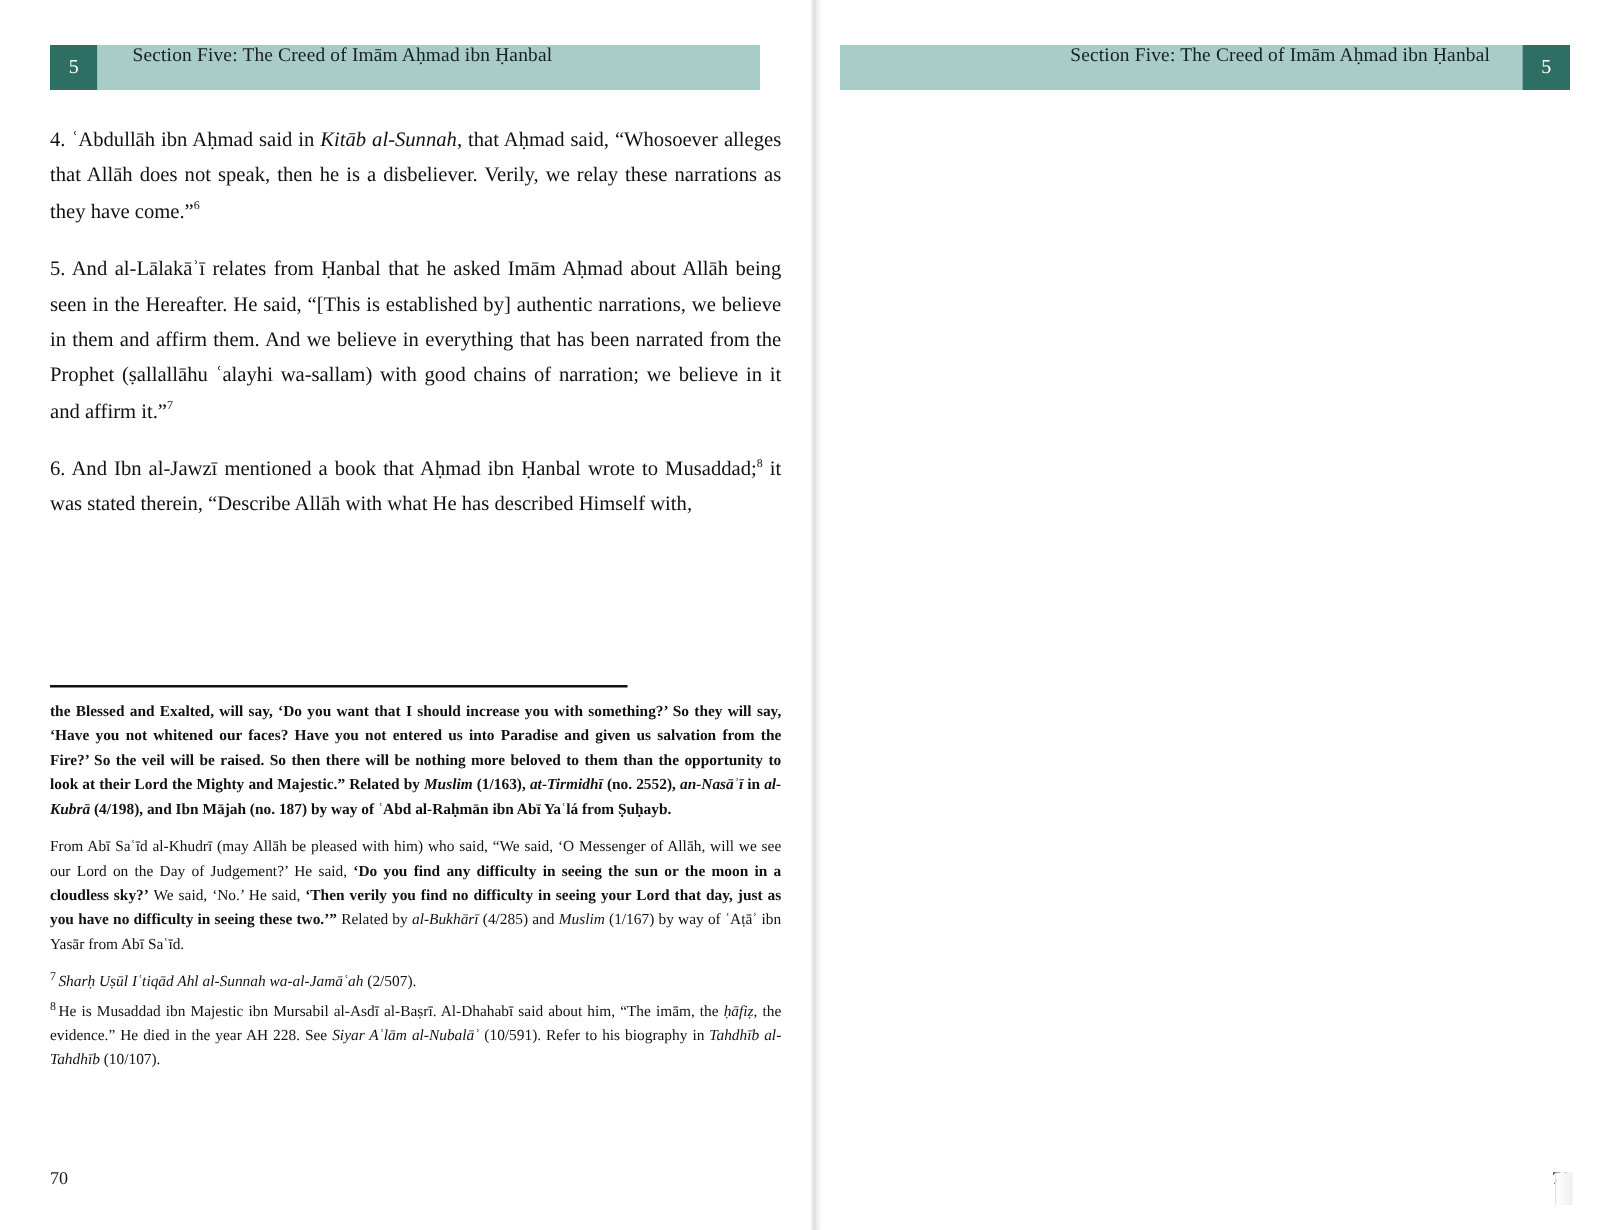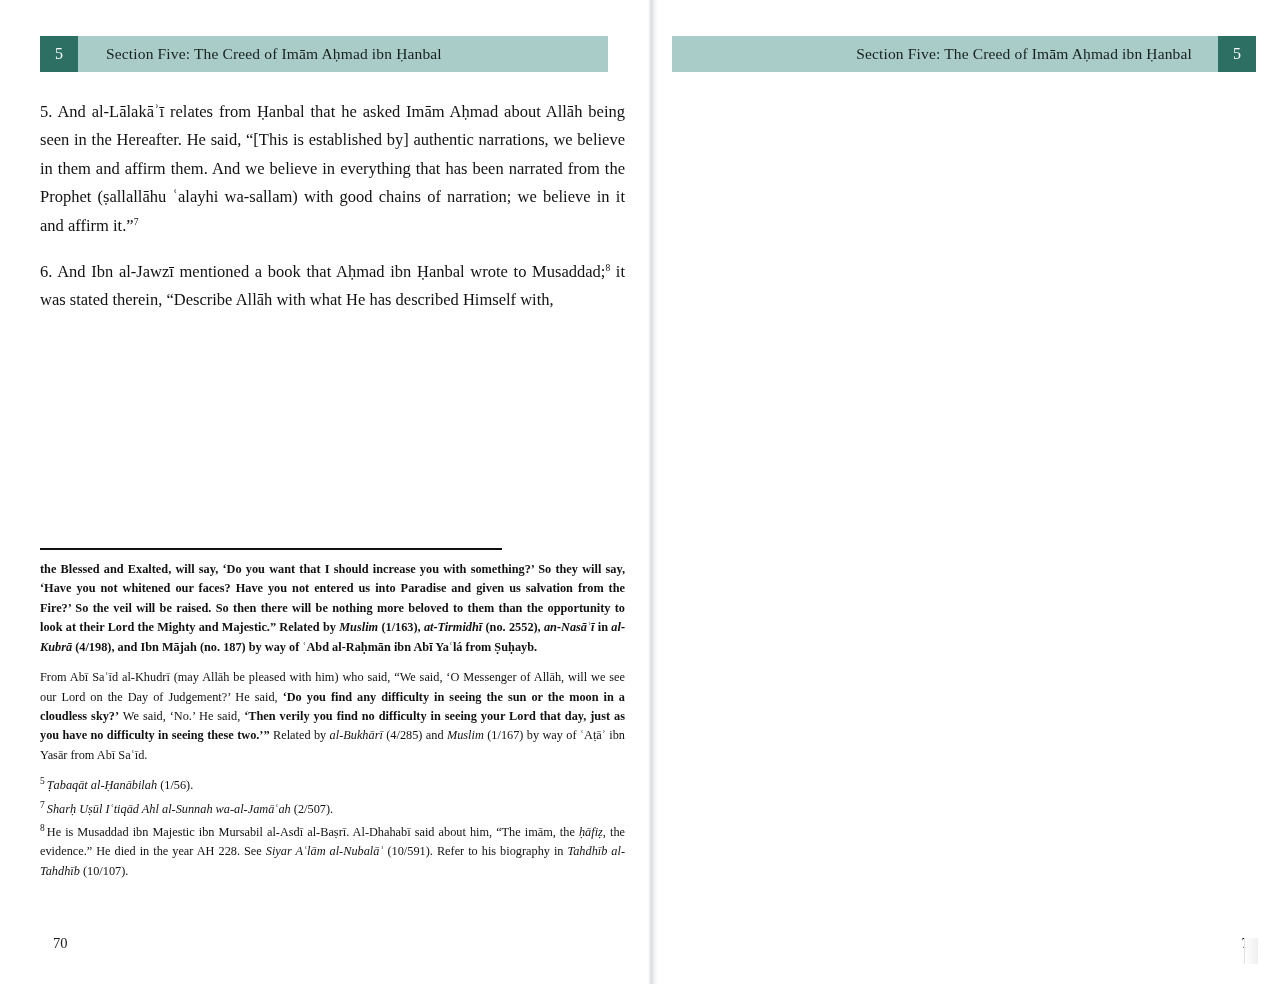--- a/index.html
+++ b/index.html
@@ -49,21 +49,20 @@
     display: flex;
     align-items: stretch;
   }
   .header-left { left: 40px; width: 568px; }
   .header-right { left: 24px; width: 584px; }
 
   .hdr-band {
     flex: 1;
     background: #a9ccc8;
     display: flex;
-    align-items: center;
     height: 36px;
   }
   .hdr-num {
     width: 38px;
     height: 36px;
     background: #2e6f64;
     color: #ffffff;
     font-family: "Liberation Serif", serif;
     font-size: 16px;
     display: flex;
@@ -124,21 +123,20 @@
     margin-right: 2px;
   }
   .footnotes p.sm { margin-bottom: 4px; }
 
   
   .folio {
     position: absolute;
     bottom: 32px;
     font-size: 14.5px;
     color: #1a1a1a;
-    margin-left: 13px;
   }
   .folio-left  { left: 40px; }
   .folio-right { right: 24px; }
 
   .page-edge {
     position: absolute;
     right: 22px;
     bottom: 20px;
     width: 14px;
     height: 26px;
@@ -157,36 +155,36 @@
     <div class="header header-left">
       <div class="hdr-num">5</div>
       <div class="hdr-band">
         <span class="hdr-title">Section Five: The Creed of Imām Aḥmad ibn Ḥanbal</span>
       </div>
     </div>
 
     <div class="body body-left">
 
 
+      <p><span>4. ʿAbdullāh ibn Aḥmad said in </span><i>Kitāb al-Sunnah</i><span>, that Aḥmad said, “Whosoever alleges that Allāh does not speak, then he is a disbeliever. Verily, we relay these narrations as they have come.”</span><sup>6</sup></p>
 
       <p><span>5. And al-Lālakāʾī relates from Ḥanbal that he asked Imām Aḥmad about Allāh being seen in the Hereafter. He said, “[This is established by] authentic narrations, we believe in them and affirm them. And we believe in everything that has been narrated from the Prophet (ṣallallāhu ʿalayhi wa-sallam) with good chains of narration; we believe in it and affirm it.”</span><sup>7</sup></p>
 
       <p><span>6. And Ibn al-Jawzī mentioned a book that Aḥmad ibn Ḥanbal wrote to Musaddad;</span><sup>8</sup><span> it was stated therein, “Describe Allāh with what He has described Himself with,</span></p>
 
     </div>
 
     <div class="fn-rule fn-rule-left"></div>
 
     <div class="footnotes footnotes-left">
 
       <p class="blk"><span>the Blessed and Exalted, will say, ‘Do you want that I should increase you with something?’ So they will say, ‘Have you not whitened our faces? Have you not entered us into Paradise and given us salvation from the Fire?’ So the veil will be raised. So then there will be nothing more beloved to them than the opportunity to look at their Lord the Mighty and Majestic.” Related by </span><i>Muslim</i><span> (1/163), </span><i>at-Tirmidhī</i><span> (no. 2552), </span><i>an-Nasāʾī</i><span> in </span><i>al-Kubrā</i><span> (4/198), and Ibn Mājah (no. 187) by way of ʿAbd al-Raḥmān ibn Abī Yaʿlá from Ṣuḥayb.</span></p>
 
       <p><span>From Abī Saʿīd al-Khudrī (may Allāh be pleased with him) who said, “We said, ‘O Messenger of Allāh, will we see our Lord on the Day of Judgement?’ He said, </span><b>‘Do you find any difficulty in seeing the sun or the moon in a cloudless sky?’</b><span> We said, ‘No.’ He said, </span><b>‘Then verily you find no difficulty in seeing your Lord that day, just as you have no difficulty in seeing these two.’”</b><span> Related by </span><i>al-Bukhārī</i><span> (4/285) and </span><i>Muslim</i><span> (1/167) by way of ʿAṭāʾ ibn Yasār from Abī Saʿīd.</span></p>
 
-      <p class="sm"><span class="fnum">5</span><i>Ṭabaqāt al-Ḥanābilah</i><span> (1/56).</span></p>
 
 
       <p class="sm"><span class="fnum">7</span><i>Sharḥ Uṣūl Iʿtiqād Ahl al-Sunnah wa-al-Jamāʿah</i><span>  (2/507).</span></p>
 
       <p><span class="fnum">8</span><span>He is Musaddad ibn Majestic ibn Mursabil al-Asdī al-Baṣrī. Al-Dhahabī said about him, “The imām, the </span><i>ḥāfiẓ</i><span>, the evidence.” He died in the year AH 228. See </span><i>Siyar Aʿlām al-Nubalāʾ</i><span> (10/591). Refer to his biography in </span><i>Tahdhīb al-Tahdhīb</i><span> (10/107).</span></p>
 
     </div>
 
     <div class="folio folio-left">70</div>
   </div>

